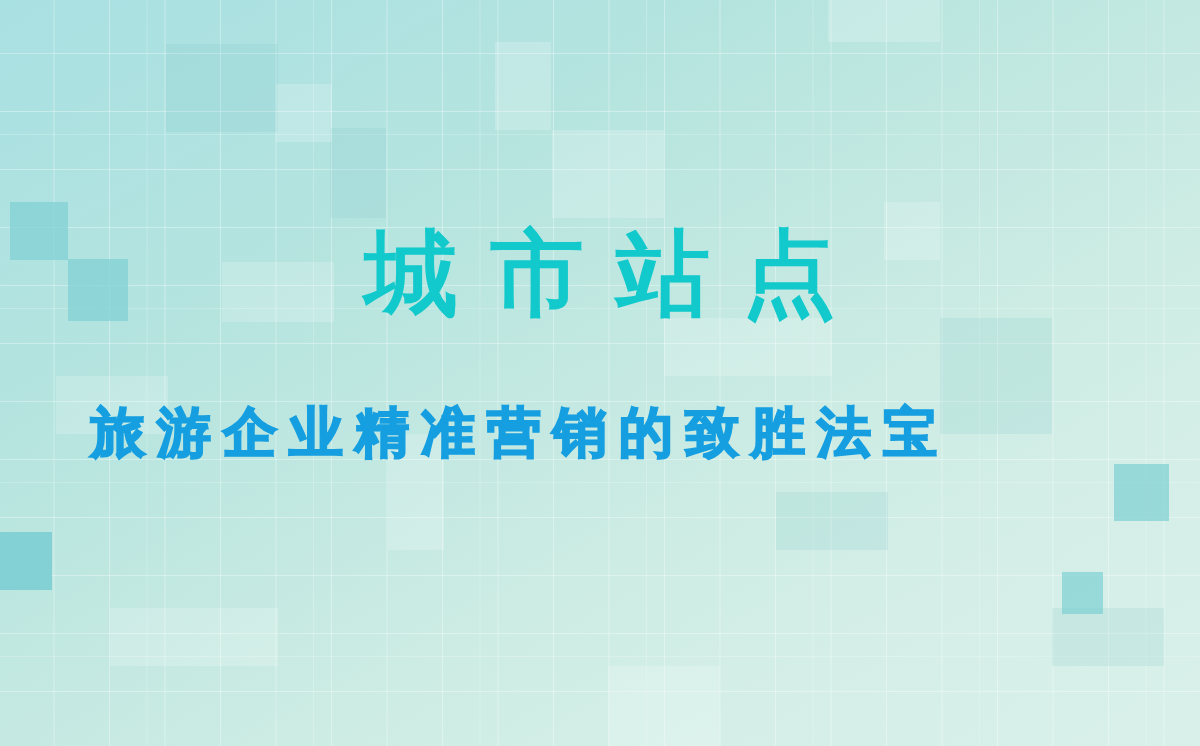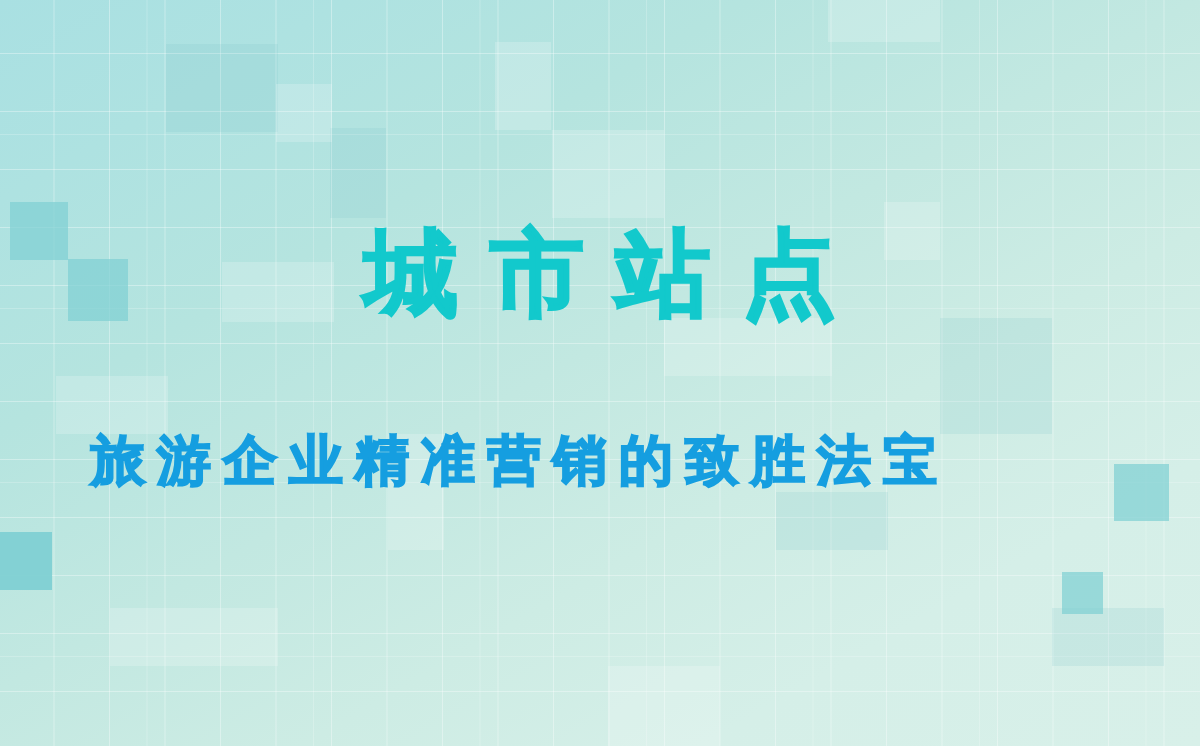--- a/index.html
+++ b/index.html
@@ -67,30 +67,30 @@
     height: 100%;
   }
   .main-title {
     position: absolute;
     top: 224px;
     left: 0;
     width: 1200px;
     text-align: center;
     font-size: 94px;
     line-height: 100px;
-    font-weight: 700;
+    font-weight: 400;
     letter-spacing: 32px;
     text-indent: 32px;
     color: #12c9cc;
     white-space: nowrap;
     -webkit-text-stroke: 2.5px #12c9cc;
   }
   .sub-title {
     position: absolute;
-    top: 430px;
+    top: 402px;
     left: 0;
     width: 1028px;
     text-align: center;
     font-size: 54px;
     line-height: 62px;
     font-weight: 900;
     letter-spacing: 12px;
     text-indent: 12px;
     color: #159ee0;
     white-space: nowrap;

